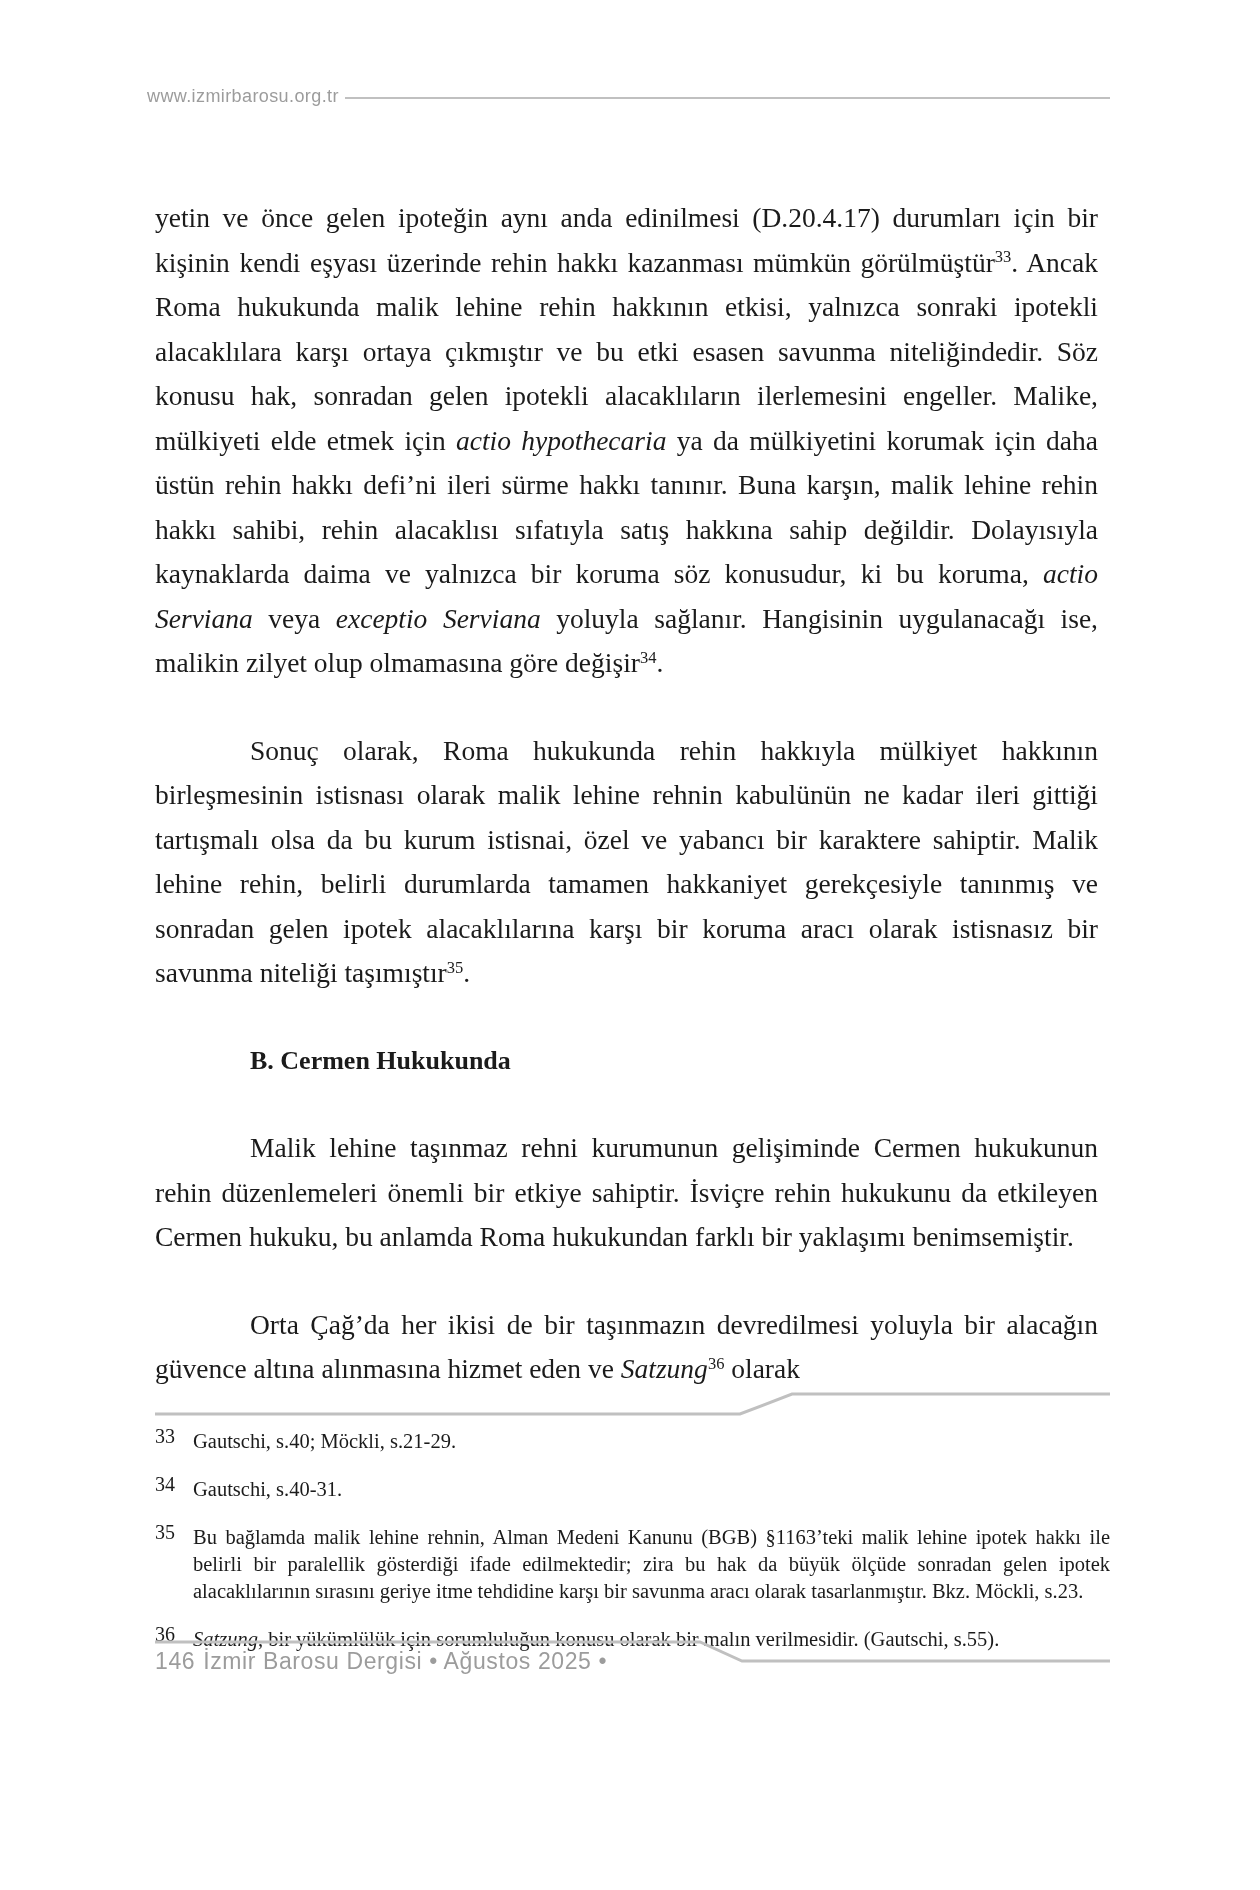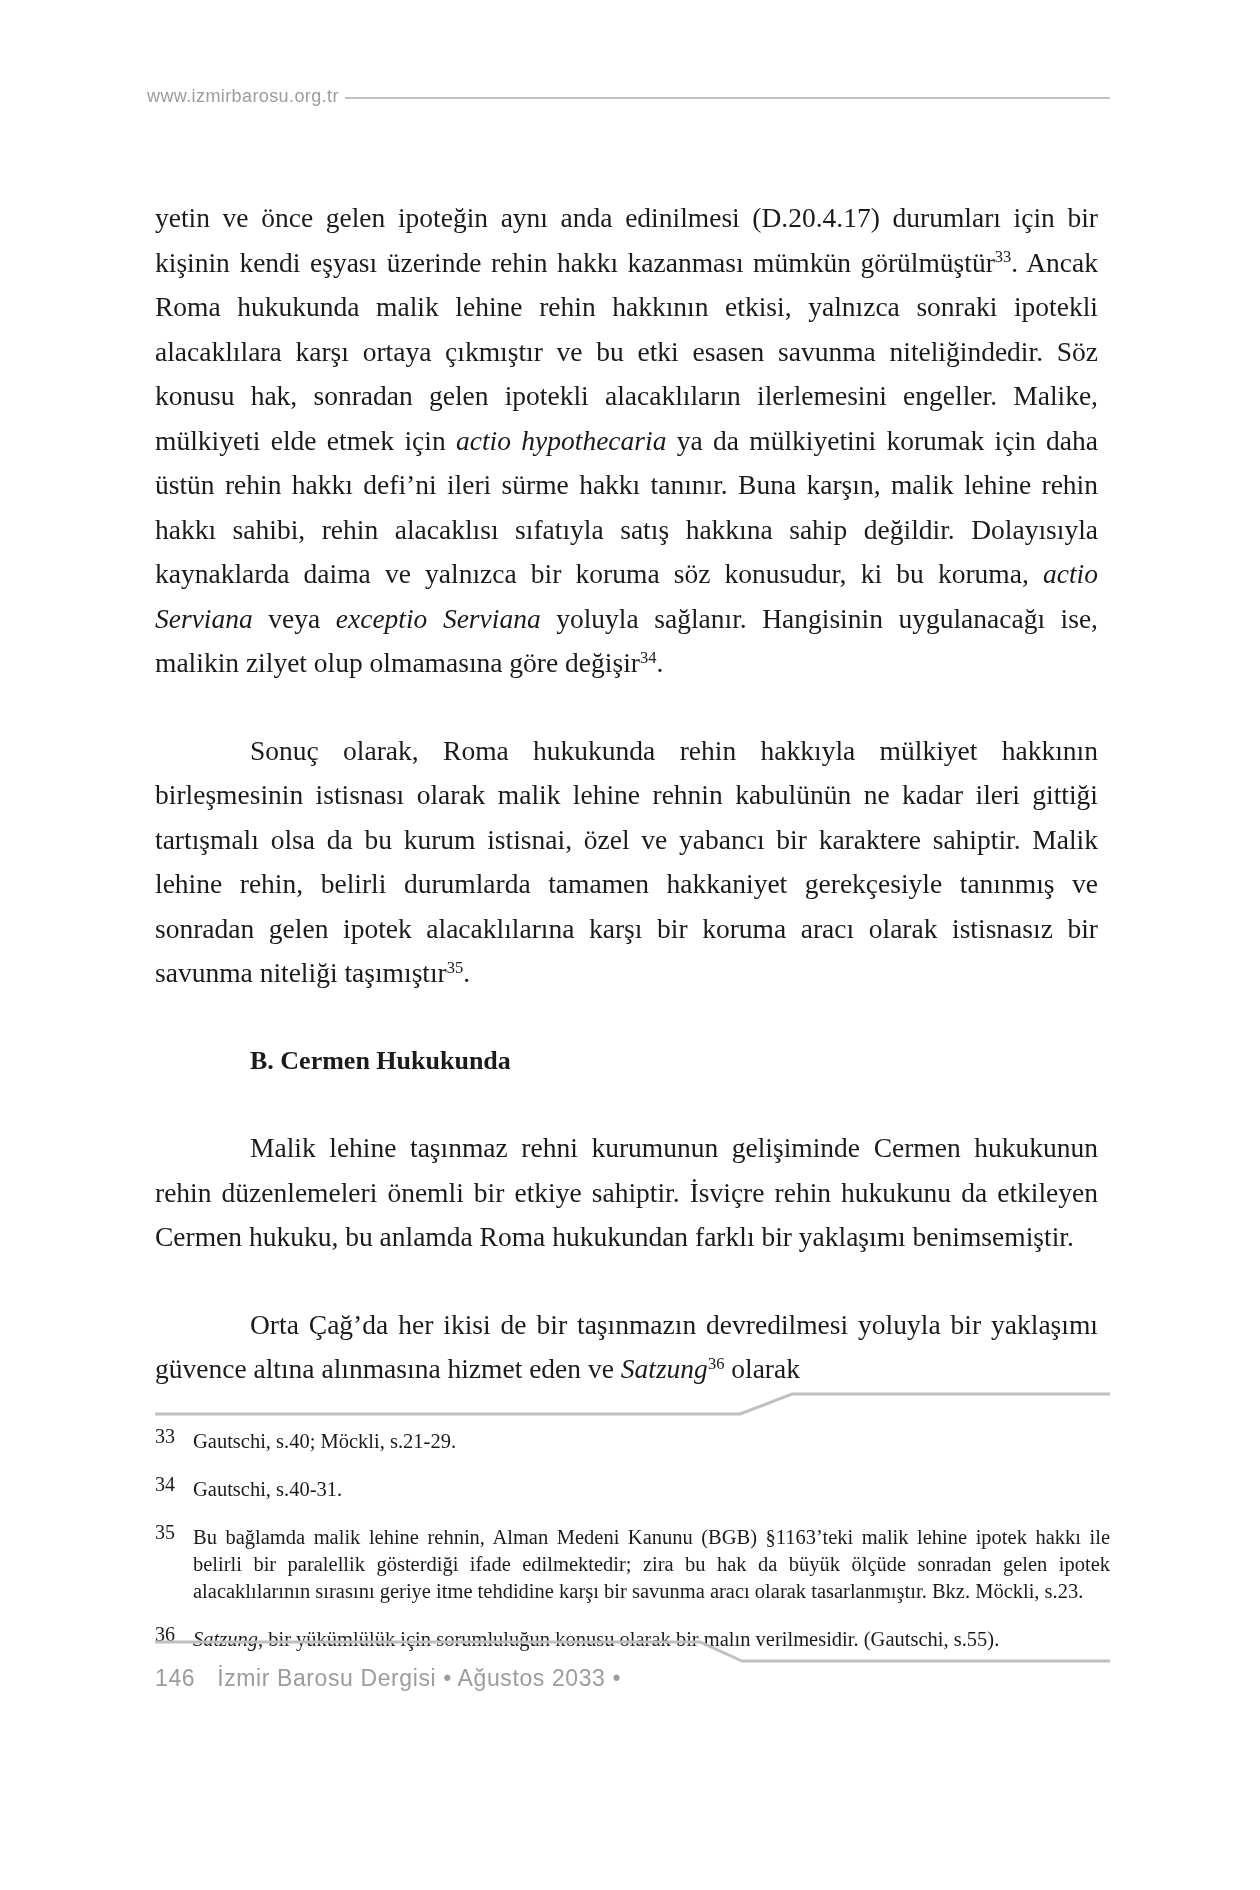--- a/index.html
+++ b/index.html
@@ -76,44 +76,44 @@
   
   .footer{
     position:absolute;
     left:155px; width:955px; top:1640px;
     font-family:"Liberation Sans", sans-serif;
     color:var(--muted);
   }
   .footer svg{position:absolute; left:0; top:0;}
   .footer-text{
     position:relative;
-    margin-top:25px;
+    margin-top:8px;
     font-size:23px;
     letter-spacing:0.6px;
     display:flex;
-    gap:22px;
+    gap:8px;
     align-items:center;
   }
 </style>
 </head>
 <body>
 
 <div class="page">
 
   <div class="header">
     <span>www.izmirbarosu.org.tr</span>
     <span class="rule"></span>
   </div>
 
   <div class="article">
     <p class="para"><span>yetin ve önce gelen ipoteğin aynı anda edinilmesi (D.20.4.17) durumları için bir kişinin kendi eşyası üzerinde rehin hakkı kazanması mümkün görülmüştür</span><sup class="fnref">33</sup><span>. Ancak Roma hukukunda malik lehine rehin hakkının etkisi, yalnızca sonraki ipotekli alacaklılara karşı ortaya çıkmıştır ve bu etki esasen savunma niteliğindedir. Söz konusu hak, sonradan gelen ipotekli alacaklıların ilerlemesini engeller. Malike, mülkiyeti elde etmek için </span><span class="it">actio hypothecaria</span><span> ya da mülkiyetini korumak için daha üstün rehin hakkı defi’ni ileri sürme hakkı tanınır. Buna karşın, malik lehine rehin hakkı sahibi, rehin alacaklısı sıfatıyla satış hakkına sahip değildir. Dolayısıyla kaynaklarda daima ve yalnızca bir koruma söz konusudur, ki bu koruma, </span><span class="it">actio Serviana</span><span> veya </span><span class="it">exceptio Serviana</span><span> yoluyla sağlanır. Hangisinin uygulanacağı ise, malikin zilyet olup olmamasına göre değişir</span><sup class="fnref">34</sup><span>.</span></p>
     <p class="para indent"><span>Sonuç olarak, Roma hukukunda rehin hakkıyla mülkiyet hakkının birleşmesinin istisnası olarak malik lehine rehnin kabulünün ne kadar ileri gittiği tartışmalı olsa da bu kurum istisnai, özel ve yabancı bir karaktere sahiptir. Malik lehine rehin, belirli durumlarda tamamen hakkaniyet gerekçesiyle tanınmış ve sonradan gelen ipotek alacaklılarına karşı bir koruma aracı olarak istisnasız bir savunma niteliği taşımıştır</span><sup class="fnref">35</sup><span>.</span></p>
     <h2 class="heading">B. Cermen Hukukunda</h2>
     <p class="para indent"><span>Malik lehine taşınmaz rehni kurumunun gelişiminde Cermen hukukunun rehin düzenlemeleri önemli bir etkiye sahiptir. İsviçre rehin hukukunu da etkileyen Cermen hukuku, bu anlamda Roma hukukundan farklı bir yaklaşımı benimsemiştir.</span></p>
-    <p class="para indent"><span>Orta Çağ’da her ikisi de bir taşınmazın devredilmesi yoluyla bir yaklaşımı güvence altına alınmasına hizmet eden ve </span><span class="it">Satzung</span><sup class="fnref">36</sup><span> olarak</span></p>
+    <p class="para indent"><span>Orta Çağ’da her ikisi de bir taşınmazın devredilmesi yoluyla bir alacağın güvence altına alınmasına hizmet eden ve </span><span class="it">Satzung</span><sup class="fnref">36</sup><span> olarak</span></p>
   </div>
 
   <svg class="fn-divider" width="955" height="28" viewBox="0 0 955 28">
     <polyline points="0,24 585,24 637,4 955,4" fill="none" stroke="#c0c0c0" stroke-width="3"></polyline>
   </svg>
 
   <div class="footnotes">
     <div class="footnote">
       <span class="fn-num">33</span>
       <span class="fn-text"><span>Gautschi, s.40; Möckli, s.21-29.</span></span>
@@ -131,17 +131,17 @@
       <span class="fn-text"><span class="it">Satzung</span><span>, bir yükümlülük için sorumluluğun konusu olarak bir malın verilmesidir. (Gautschi, s.55).</span></span>
     </div>
   </div>
 
   <div class="footer">
     <svg width="955" height="24" viewBox="0 0 955 24">
       <polyline points="0,2 545,2 587,21 955,21" fill="none" stroke="#c0c0c0" stroke-width="3"></polyline>
     </svg>
     <div class="footer-text">
       <span>146</span>
-      <span>İzmir Barosu Dergisi • Ağustos 2033 •</span>
+      <span>İzmir Barosu Dergisi • Ağustos 2025 •</span>
     </div>
   </div>
 
 </div>
 
 </body></html>

